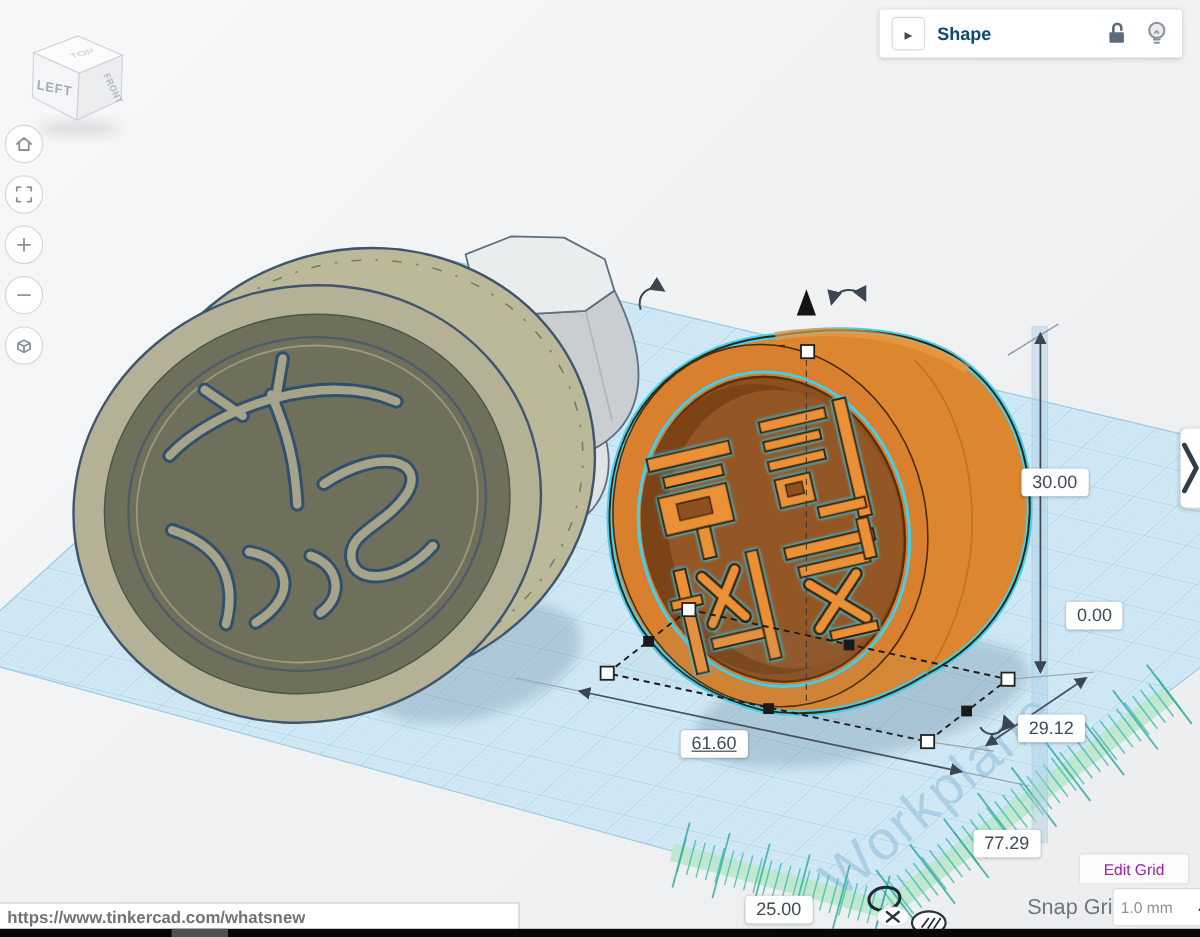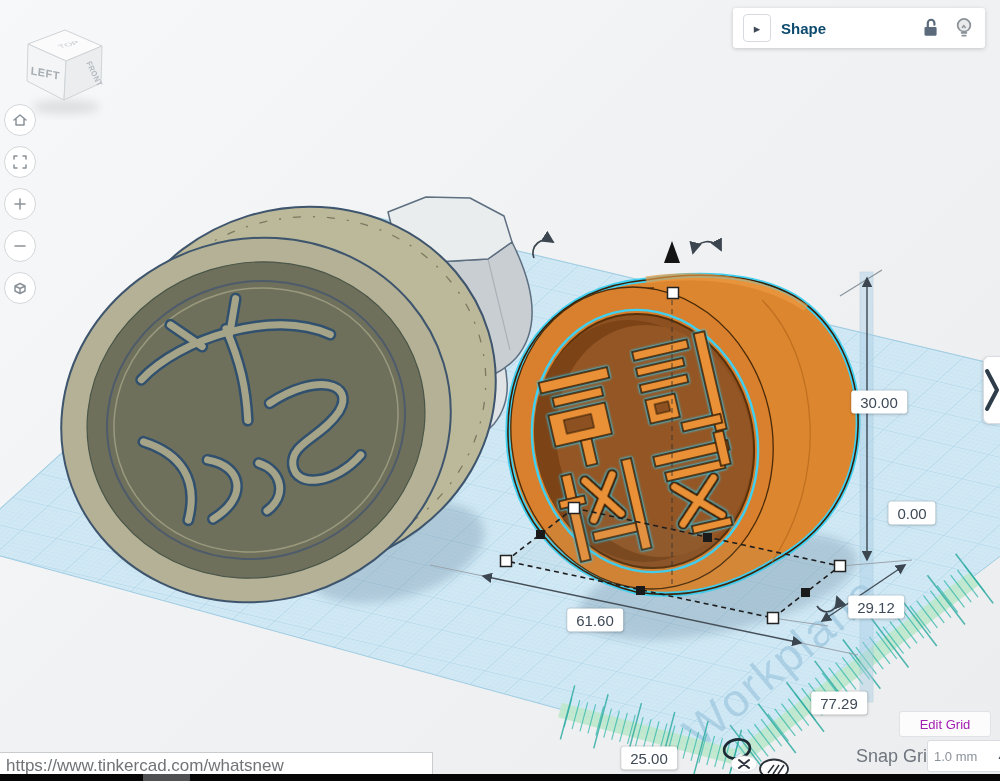--- a/index.html
+++ b/index.html
@@ -27,21 +27,21 @@
     border-right:none;border-radius:6px 0 0 6px;box-shadow:-1px 1px 3px rgba(0,0,0,0.12);z-index:40;display:flex;align-items:center;}
   
   .edit-grid-btn{position:absolute;left:899px;top:711px;width:90px;height:24px;background:#fcfcfd;border:1px solid #dfe2e6;
     border-radius:3px;color:#a21caf;font-size:13px;display:flex;align-items:center;justify-content:center;z-index:40;}
   .snap-label{position:absolute;left:856px;top:746px;font-size:18px;color:#6f767e;z-index:40;}
   .snap-dd{position:absolute;left:927px;top:740px;width:83px;height:26px;background:#fff;border:1px solid #d9dde1;border-radius:3px;
     box-sizing:border-box;display:flex;align-items:center;justify-content:space-between;padding:15px 6px;font-size:13px;color:#8b939b;z-index:40;}
   .snap-dd .arrow{font-size:9px;color:#3e4a57;}
   
   .url-bar{position:absolute;left:0px;top:752px;width:433px;height:22px;background:#fff;border-top:1px solid #c9ccce;
-    border-right:1px solid #c9ccce;box-sizing:border-box;font-size:17px;color:#707477;padding:3px 6px;z-index:45;white-space:nowrap;overflow:hidden;}
+    border-right:1px solid #c9ccce;box-sizing:border-box;font-size:14px;color:#707477;padding:3px 6px;z-index:45;white-space:nowrap;overflow:hidden;font-weight:bold;}
   .bottom-strip{position:absolute;left:0;top:774px;width:1000px;height:7px;background:#060606;z-index:46;}
   .bottom-strip .seg{position:absolute;left:143px;top:0;width:47px;height:7px;background:#4e5052;}
   #chars{filter:drop-shadow(0 0 1.3px #35c8f0) drop-shadow(0 0 1.2px #35c8f0);}
   .cbar{fill:#ea9138;stroke:#3a2005;stroke-width:1.6;}
   .chole{fill:#8d5020;stroke:#3a2005;stroke-width:1.1;}
   .cd{stroke:#3a2005;stroke-width:11;fill:none;stroke-linecap:round;}
   .co{stroke:#ea9138;stroke-width:7;fill:none;stroke-linecap:round;}
   .kd{stroke:#30506e;stroke-width:12;fill:none;stroke-linecap:round;stroke-linejoin:round;}
   .ko{stroke:#a5a489;stroke-width:7;fill:none;stroke-linecap:round;stroke-linejoin:round;}
   .icon-stroke{stroke:#8b9298;stroke-width:1.5;fill:none;stroke-linecap:round;stroke-linejoin:round;}
@@ -298,21 +298,21 @@
 
 <div class="right-tab">
   <svg width="17" height="66" viewBox="0 0 17 66">
     <path d="M3,14 L13,33 L3,52" fill="none" stroke="#2f3d4a" stroke-width="4" stroke-linecap="round" stroke-linejoin="round"></path>
   </svg>
 </div>
 
 <div class="dim-lbl" style="left:879px;top:402px;">30.00</div>
 <div class="dim-lbl" style="left:912px;top:513px;">0.00</div>
 <div class="dim-lbl" style="left:876px;top:607px;">29.12</div>
-<div class="dim-lbl" style="left:595px;top:620px;">61.60</div>
+<div class="dim-lbl" style="left:595px;top:620px;text-decoration:underline;">61.60</div>
 <div class="dim-lbl" style="left:839px;top:703px;">77.29</div>
 <div class="dim-lbl" style="left:649px;top:758px;">25.00</div>
 
 <div class="edit-grid-btn">Edit Grid</div>
 <div class="snap-label">Snap Grid</div>
 <div class="snap-dd">
   <span>1.0 mm</span>
   <span class="arrow">▴</span>
 </div>
 

